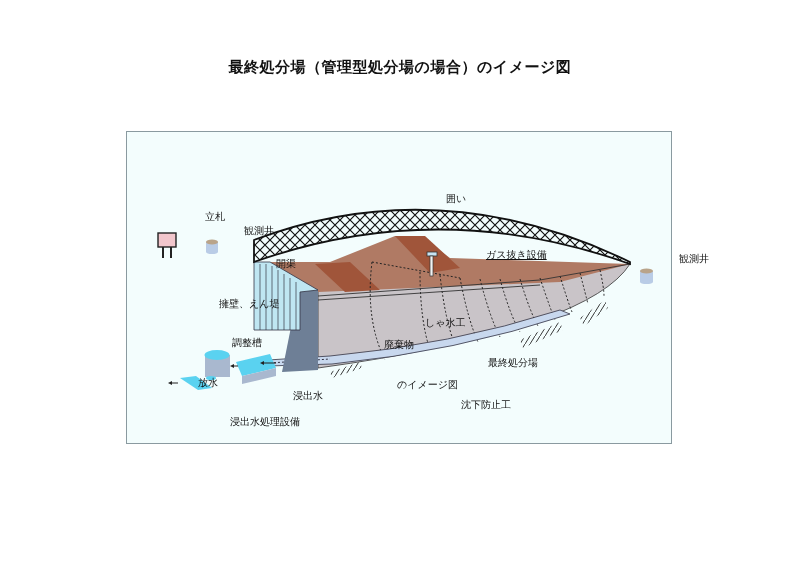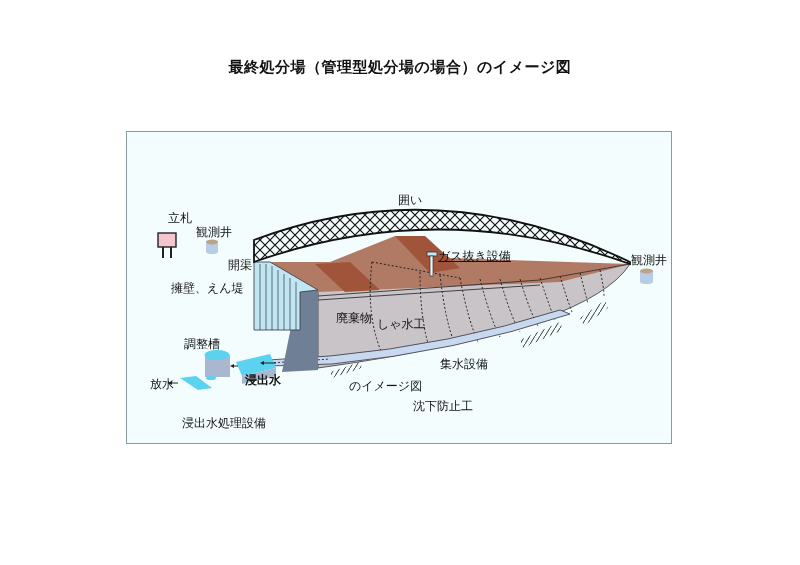--- a/index.html
+++ b/index.html
@@ -2,21 +2,21 @@
 <html><head>
 <meta charset="utf-8">
 <style>
   html, body { margin: 0; padding: 0; background: #ffffff; }
   body { width: 800px; height: 565px; position: relative; overflow: hidden;
          font-family: "DejaVu Sans", "Liberation Sans", sans-serif; }
   .title { position: absolute; left: 0; top: 58px; width: 800px; text-align: center;
            font-size: 15px; font-weight: bold; color: #111; letter-spacing: 0.5px; }
   .frame { position: absolute; left: 126px; top: 131px; width: 546px; height: 313px;
            background: #f3fdfd; border: 1.5px solid #8a9aa0; box-sizing: border-box; }
-  .lbl { position: absolute; font-size: 12px; color: #111; white-space: nowrap; }
+  .lbl { position: absolute; font-size: 10px; color: #111; white-space: nowrap; margin-left: 48px; }
   svg.art { position: absolute; left: 0; top: 0; }
 </style>
 </head>
 <body>
 
 <div class="title">最終処分場（管理型処分場の場合）のイメージ図</div>
 
 <div class="frame"></div>
 
 <svg class="art" width="800" height="565" viewBox="0 0 800 565">
@@ -109,27 +109,27 @@
     <line x1="232" y1="366" x2="238" y2="366" stroke="#222" stroke-width="1"></line>
     <polygon points="230,366 234,364 234,368" fill="#222"></polygon>
     <line x1="276" y1="363" x2="262" y2="363" stroke="#222" stroke-width="1"></line>
     <polygon points="260,363 264,361 264,365" fill="#222"></polygon>
     <line x1="178" y1="383" x2="170" y2="383" stroke="#222" stroke-width="1"></line>
     <polygon points="168,383 172,381 172,385" fill="#222"></polygon>
   </g>
 </svg>
 
 <div class="lbl" style="left:398px; top:192px;">囲い</div>
-<div class="lbl" style="left:168px; top:210px;">立札</div>
+<div class="lbl" style="left:157px; top:210px;">立札</div>
 <div class="lbl" style="left:196px; top:224px;">観測井</div>
 <div class="lbl" style="left:228px; top:257px;font-family:Liberation Mono, monospace;">開渠</div>
 <div class="lbl" style="left:631px; top:252px;">観測井</div>
 <div class="lbl" style="left:438px; top:248px;text-decoration:underline;">ガス抜き設備</div>
-<div class="lbl" style="left:171px; top:280px;">擁壁、えん堤</div>
+<div class="lbl" style="left:171px; top:297px;">擁壁、えん堤</div>
 <div class="lbl" style="left:377px; top:316px;text-align:right;">しゃ水工</div>
-<div class="lbl" style="left:336px; top:310px;text-align:right;">廃棄物</div>
+<div class="lbl" style="left:336px; top:338px;text-align:right;">廃棄物</div>
 <div class="lbl" style="left:184px; top:336px;">調整槽</div>
-<div class="lbl" style="left:440px; top:356px;">集水設備</div>
+<div class="lbl" style="left:440px; top:356px;">最終処分場</div>
 <div class="lbl" style="left:150px; top:376px;">放水</div>
 <div class="lbl" style="left:349px; top:378px;">のイメージ図</div>
-<div class="lbl" style="left:245px; top:372px;font-weight:bold;">浸出水</div>
+<div class="lbl" style="left:245px; top:389px;">浸出水</div>
 <div class="lbl" style="left:413px; top:398px;">沈下防止工</div>
 <div class="lbl" style="left:182px; top:415px;font-family:Liberation Serif, serif;">浸出水処理設備</div>
 
 </body></html>

